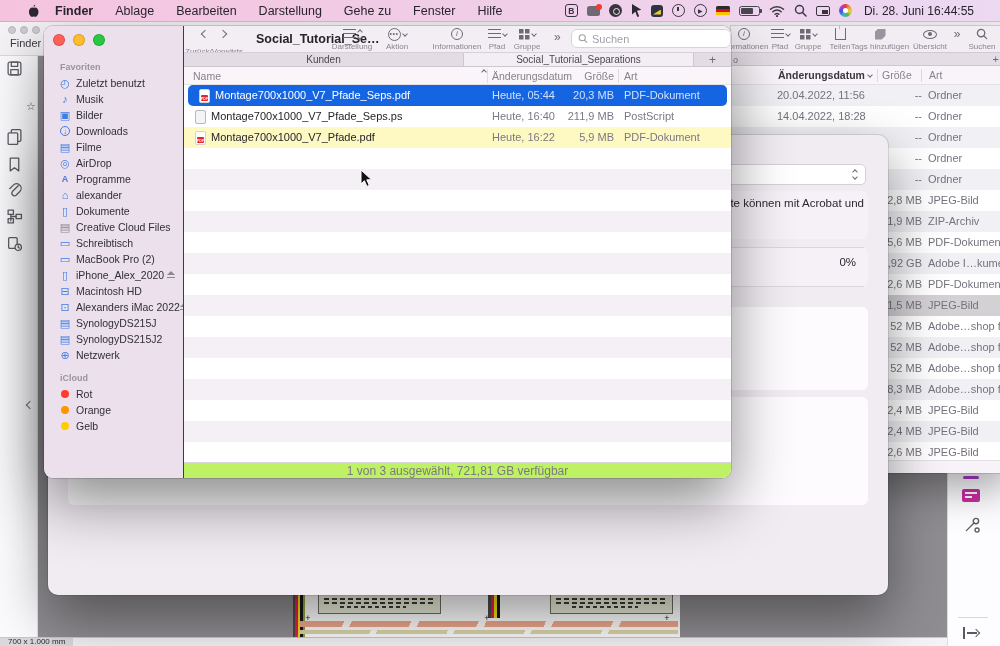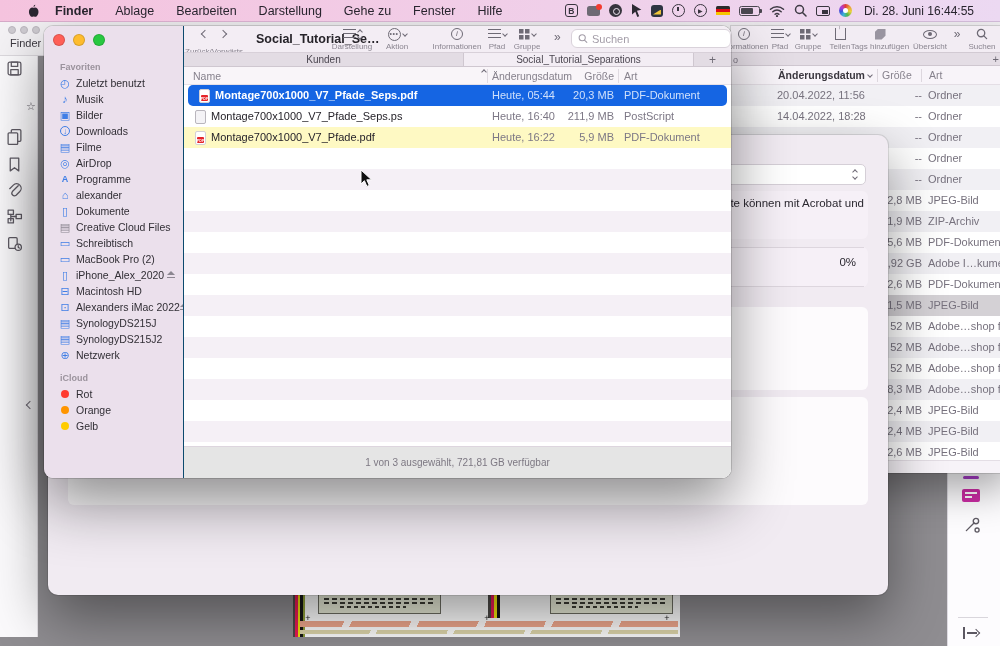--- a/index.html
+++ b/index.html
@@ -178,37 +178,37 @@
 .fh-sort{position:absolute;left:298px;top:7px}
 .fh-date{left:308px}
 .fh-size{left:370px;width:60px;text-align:right}
 .fh-art{left:440px}
 .fw-head .hdiv{position:absolute;top:2px;width:1px;height:14px;background:#e0dae1}
 .fw-list{position:absolute;left:0;top:59px;width:100%;height:373px;overflow:hidden;background:#fff}
 .frow{position:relative;height:21px;font-size:11px;color:#7c7785}
 .frow.alt{background:#fef9c3}
 .frow span{position:absolute;top:4px;white-space:nowrap}
 .frow.sel{background:#1565e3;border-radius:5px;margin:0 4px;width:calc(100% - 8px)}
-.frow.sel .fname{color:#fff;font-weight:bold}
+.frow.sel .fname{color:#fff;font-weight:normal}
 .frow.sel .fdate,.frow.sel .fsize,.frow.sel .fkind{color:#cfe0fb}
 .frow.sel span{top:4px}
 .frow.sel .fdate{left:304px}.frow.sel .fsize{left:366px}.frow.sel .fkind{left:436px}
 .fname{left:27px;color:#26232a}
 .fdate{left:308px}
 .fsize{left:370px;width:60px;text-align:right}
 .fkind{left:440px}
 .ficon{position:absolute;left:11px;top:3px;width:11px;height:14px;border-radius:2px;font-size:4px;font-weight:bold;display:flex;align-items:flex-end;justify-content:center;color:#fff;padding-bottom:1.5px}
 .ficon.pdf{background:#fff;border:.5px solid #d3d0d6;position:absolute}
 .ficon.pdf::after{content:"";position:absolute;left:1px;bottom:1px;right:1px;height:6px;background:#e5252a;border-radius:1px}
 .ficon.pdf i{position:relative;z-index:2;font-style:normal;font-size:3.5px;letter-spacing:.2px}
 .ficon.ps{background:#f4f3f6;border:.5px solid #b9b6bd}
 .stripe{height:21px}
 .stripe.alt{background:#f5f0f6}
-.fw-status{position:absolute;left:0;bottom:0;width:100%;height:32px;background:#e5e5e5;border-top:1px solid #ddd5de;
-display:flex;align-items:center;justify-content:center;font-size:10px;color:#7d7883}
+.fw-status{position:absolute;left:0;bottom:0;width:100%;height:16px;background:#bef264;border-top:1px solid #ddd5de;
+display:flex;align-items:center;justify-content:center;font-size:12px;color:#7d7883}
 
 
 .cursor{position:absolute;left:360px;top:169px;z-index:70;pointer-events:none}
 
 
 svg.oline{fill:none;stroke:#5f5b64;stroke-width:1.2;stroke-linecap:round;stroke-linejoin:round}
 </style>
 </head>
 <body>
 
@@ -351,20 +351,23 @@
         <div class="ln"></div>
         <div class="ln short"></div>
     </div>
     <span class="regmark" style="left:11px;top:22px">+</span>
     <span class="regmark" style="left:190px;top:22px">+</span>
     <span class="regmark" style="left:370px;top:22px">+</span>
     <div class="band salmon"></div>
     <div class="band beige"></div>
   </div>
 
+  <div class="acro-bottombar">
+    <span class="size-chip">700 x 1.000 mm</span>
+  </div>
 
   <div class="acro-right">
     <span class="pdash"></span>
     <span class="out-ico"></span>
     <svg class="oline" style="left:15px;top:43px" width="18" height="18" viewBox="0 0 16 16">
         <circle cx="11.5" cy="4.5" r="2.4"></circle>
         <path d="M9.8 6.2L3 13"></path>
         <circle cx="12.5" cy="12.5" r="1.8"></circle>
       </svg>
     <span class="panel-div"></span>

